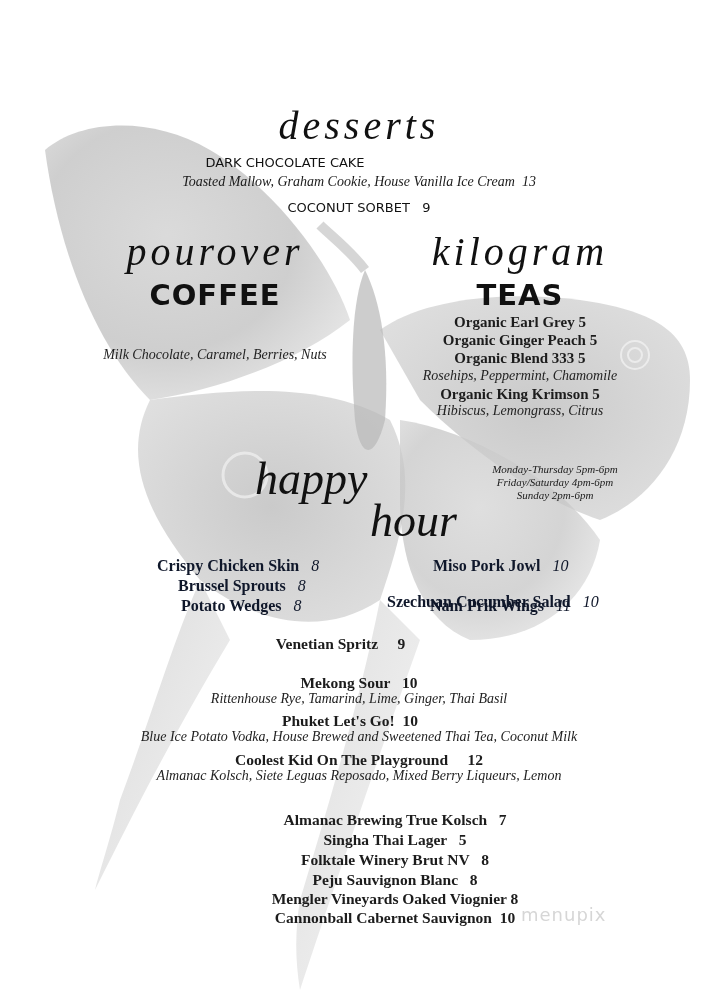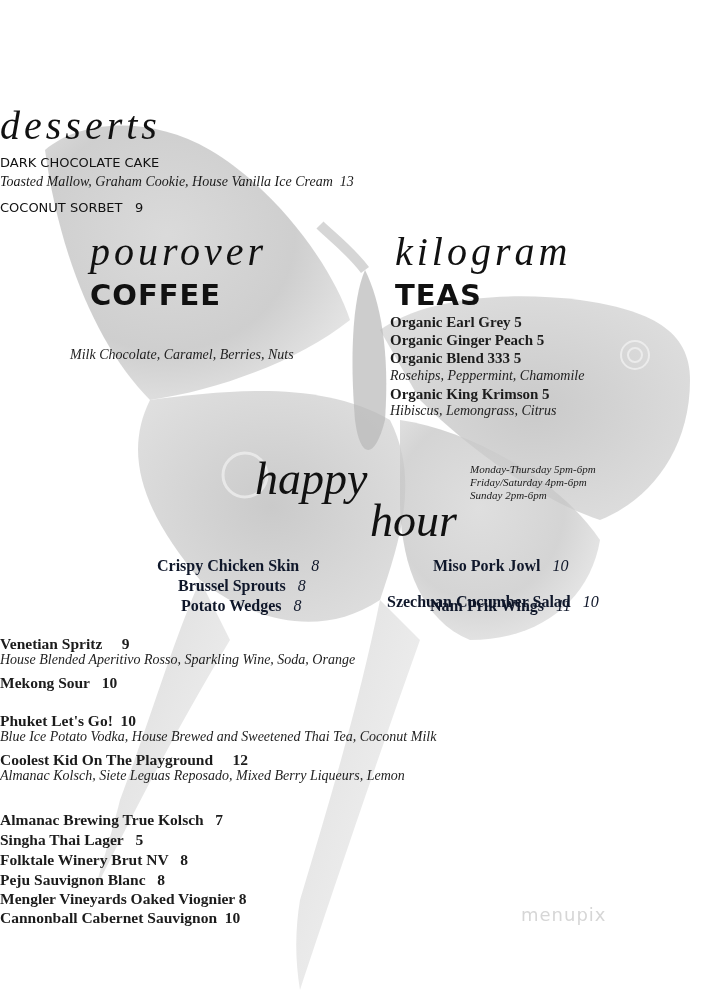--- a/index.html
+++ b/index.html
@@ -4,21 +4,21 @@
 <style>
   html, body { margin: 0; padding: 0; }
   body {
     width: 718px; height: 1000px; position: relative; overflow: hidden;
     background: #ffffff;
     font-family: "Liberation Serif", "DejaVu Serif", serif;
     color: #1a1a1a;
   }
   .bg { position: absolute; inset: 0; z-index: 0; }
   .layer { position: absolute; left: 0; top: 0; width: 718px; height: 1000px; z-index: 1; }
-  .center { position: absolute; white-space: nowrap; }
+  .center { position: absolute; text-align: center; white-space: nowrap; }
   .script {
     font-family: "Liberation Serif", "DejaVu Serif", serif;
     font-style: italic; color: #111;
   }
   .spaced { letter-spacing: 4px; }
   .sans {
     font-family: "DejaVu Sans", "Liberation Sans", sans-serif;
     font-weight: normal; color: #111;
   }
   .item { font-weight: bold; font-size: 15px; color: #1c1c1c; }
@@ -131,26 +131,26 @@
   </div>
   <div class="row" style="left:430px; top:597px;">
     <span>Nam Prik Wings</span>&nbsp;&nbsp;
     <span class="price-i">11</span>
   </div>
 
   <div class="center item" style="left:0; width:681px; top:635px; font-size:15.5px;">
     <span>Venetian Spritz</span>&nbsp;&nbsp;&nbsp;&nbsp;
     <span>9</span>
   </div>
-  <div class="center desc" style="left:0; width:718px; top:652px;">House Blended Aperitivo Rosso, Sparkling Wine, Soda, Orange</div>
 
   <div class="center item" style="left:0; width:718px; top:674px; font-size:15.5px;">
     <span>Mekong Sour</span>&nbsp;&nbsp;
     <span>10</span>
   </div>
+  <div class="center desc" style="left:0; width:718px; top:691px;">Rittenhouse Rye, Tamarind, Lime, Ginger, Thai Basil</div>
 
   <div class="center item" style="left:0; width:700px; top:712px; font-size:15.5px;">
     <span>Phuket Let's Go!</span>&nbsp;
     <span>10</span>
   </div>
   <div class="center desc" style="left:0; width:718px; top:729px;">Blue Ice Potato Vodka, House Brewed and Sweetened Thai Tea, Coconut Milk</div>
 
   <div class="center item" style="left:0; width:718px; top:751px; font-size:15.5px;">
     <span>Coolest Kid On The Playground</span>&nbsp;&nbsp;&nbsp;&nbsp;
     <span>12</span>

